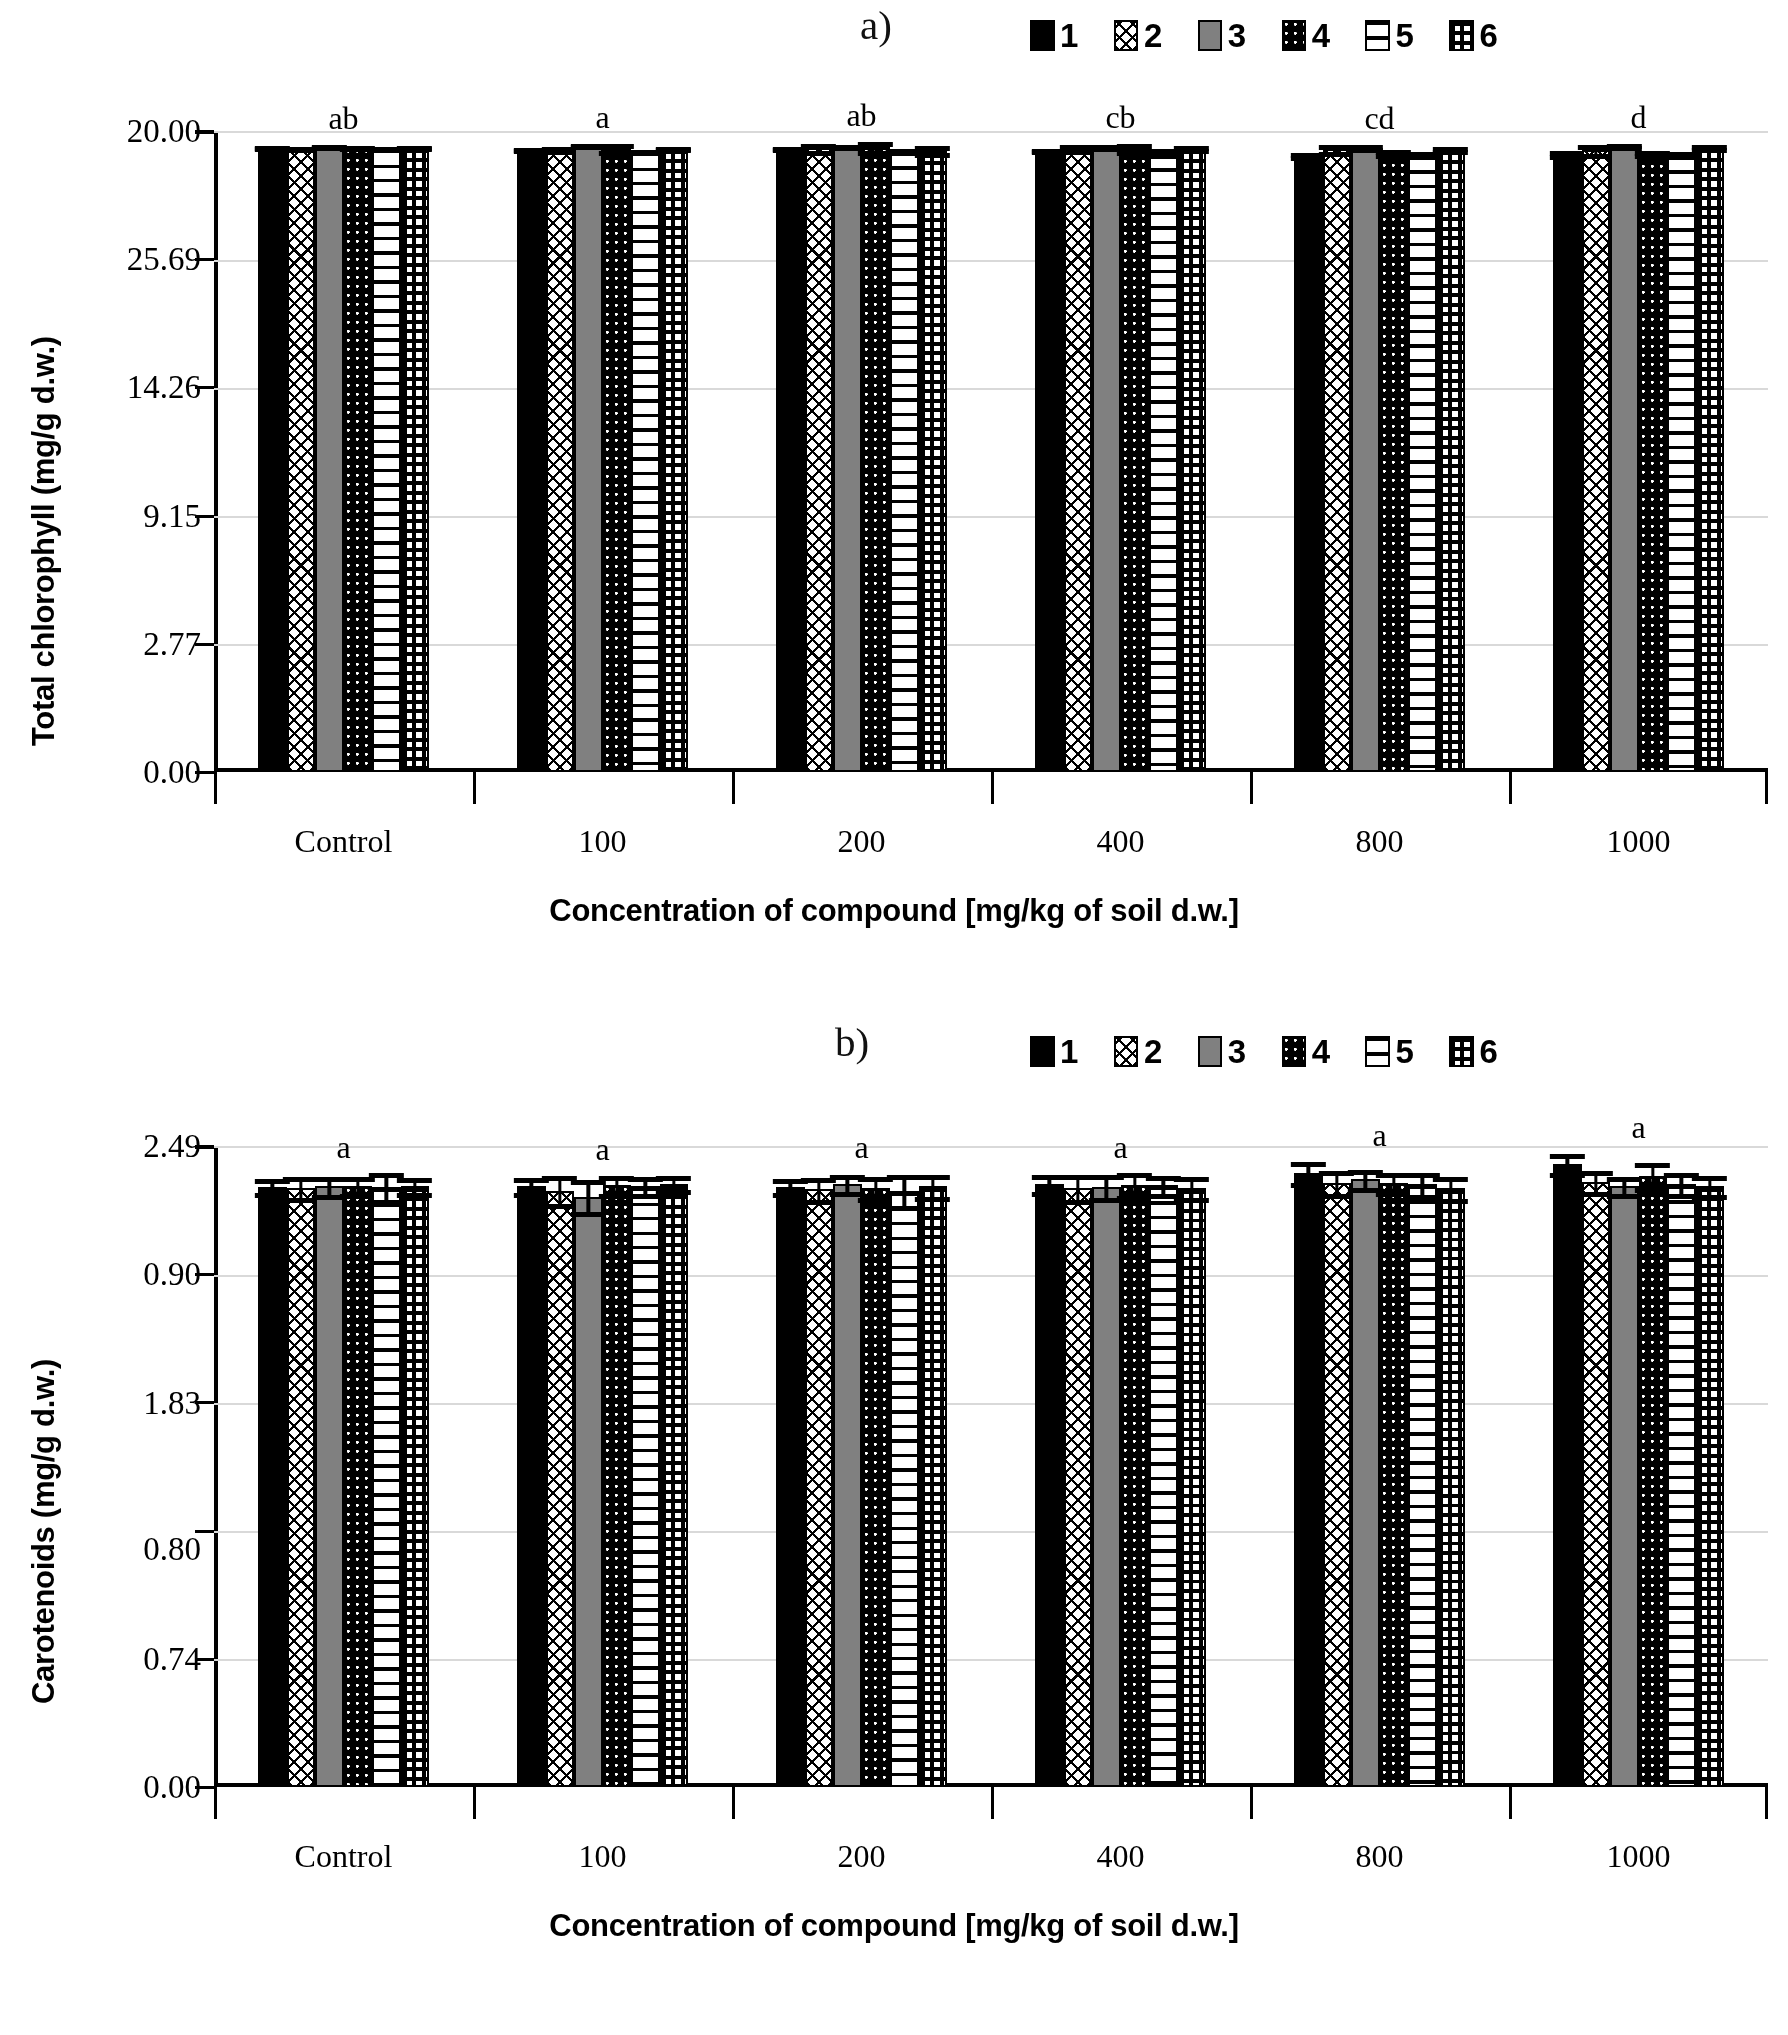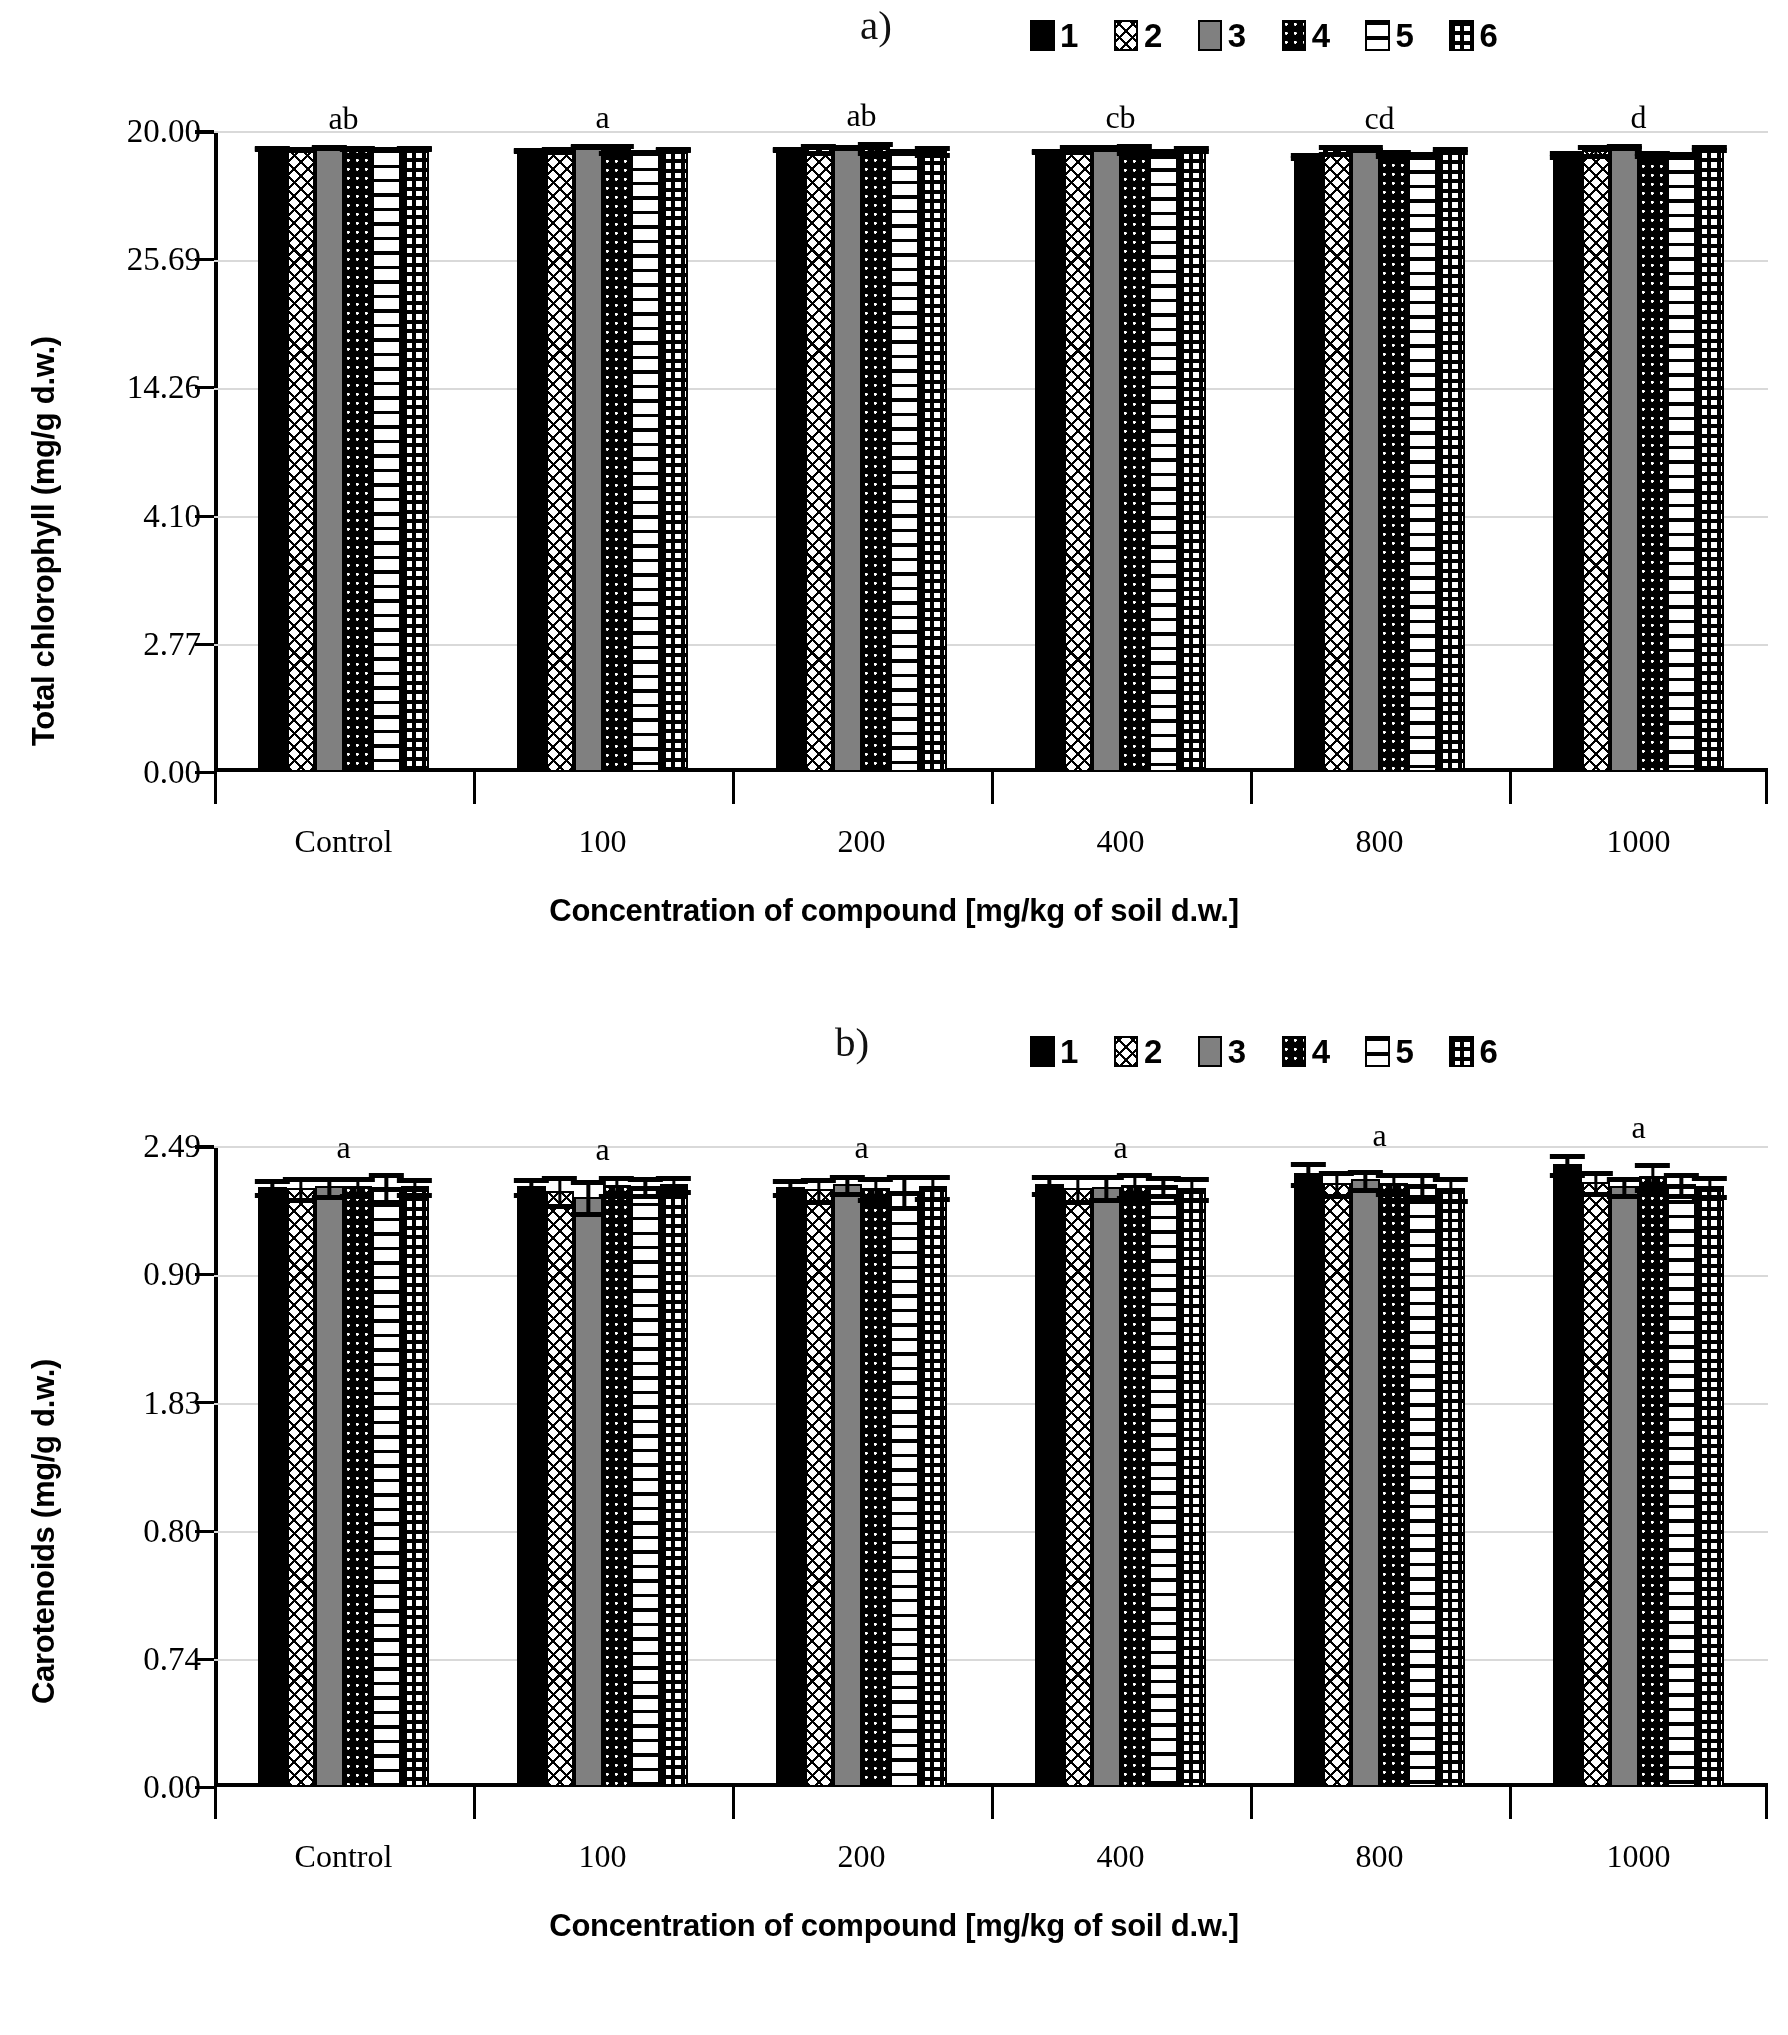--- a/index.html
+++ b/index.html
@@ -297,21 +297,21 @@
           <div class="bar p6" style="height: 625px;">
             <div class="err" style="height: 7.7px; top: -3.8px;"></div>
           </div>
         </div>
       </div>
     </div>
 
   <div class="axis-title-x" id="a-xtitle" style="left:0;top:893px;">Concentration of compound [mg/kg of soil d.w.]</div>
 <div class="ylabel-val" style="right: 1587px; top: 756px; width: 178px;">0.00</div>
     <div class="ylabel-val" style="right: 1587px; top: 628px; width: 178px;">2.77</div>
-    <div class="ylabel-val" style="right: 1587px; top: 500px; width: 178px;">4.10</div>
+    <div class="ylabel-val" style="right: 1587px; top: 500px; width: 178px;">9.15</div>
     <div class="ylabel-val" style="right: 1587px; top: 371px; width: 178px;">14.26</div>
     <div class="ylabel-val" style="right: 1587px; top: 243px; width: 178px;">25.69</div>
     <div class="ylabel-val" style="right: 1587px; top: 115px; width: 178px;">20.00</div>
     <div class="xcat" style="left: 214px; width: 259px; top: 825px;">Control</div>
     <div class="siglabel" style="left: 214px; width: 259px; top: 102px;">ab</div>
     <div class="xcat" style="left: 473px; width: 259px; top: 825px;">100</div>
     <div class="siglabel" style="left: 473px; width: 259px; top: 101px;">a</div>
     <div class="xcat" style="left: 732px; width: 259px; top: 825px;">200</div>
     <div class="siglabel" style="left: 732px; width: 259px; top: 99px;">ab</div>
     <div class="xcat" style="left: 991px; width: 259px; top: 825px;">400</div>
@@ -564,21 +564,21 @@
           <div class="bar p6" style="height: 601px;">
             <div class="err" style="height: 24px; top: -12px;"></div>
           </div>
         </div>
       </div>
     </div>
 
   <div class="axis-title-x" id="b-xtitle" style="left:0;top:928px;">Concentration of compound [mg/kg of soil d.w.]</div>
 <div class="ylabel-val" style="right: 1587px; top: 791px; width: 178px;">0.00</div>
     <div class="ylabel-val" style="right: 1587px; top: 663px; width: 178px;">0.74</div>
-    <div class="ylabel-val" style="right: 1587px; top: 535px; width: 178px;">0.80</div>
+    <div class="ylabel-val" style="right: 1587px; top: 553px; width: 178px;">0.80</div>
     <div class="ylabel-val" style="right: 1587px; top: 407px; width: 178px;">1.83</div>
     <div class="ylabel-val" style="right: 1587px; top: 278px; width: 178px;">0.90</div>
     <div class="ylabel-val" style="right: 1587px; top: 150px; width: 178px;">2.49</div>
     <div class="xcat" style="left: 214px; width: 259px; top: 860px;">Control</div>
     <div class="siglabel" style="left: 214px; width: 259px; top: 151px;">a</div>
     <div class="xcat" style="left: 473px; width: 259px; top: 860px;">100</div>
     <div class="siglabel" style="left: 473px; width: 259px; top: 153px;">a</div>
     <div class="xcat" style="left: 732px; width: 259px; top: 860px;">200</div>
     <div class="siglabel" style="left: 732px; width: 259px; top: 151px;">a</div>
     <div class="xcat" style="left: 991px; width: 259px; top: 860px;">400</div>

